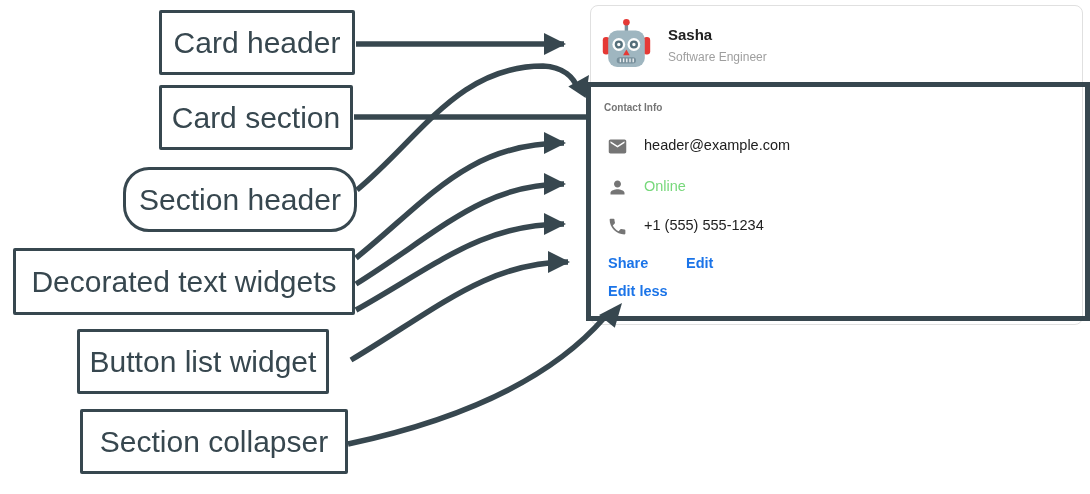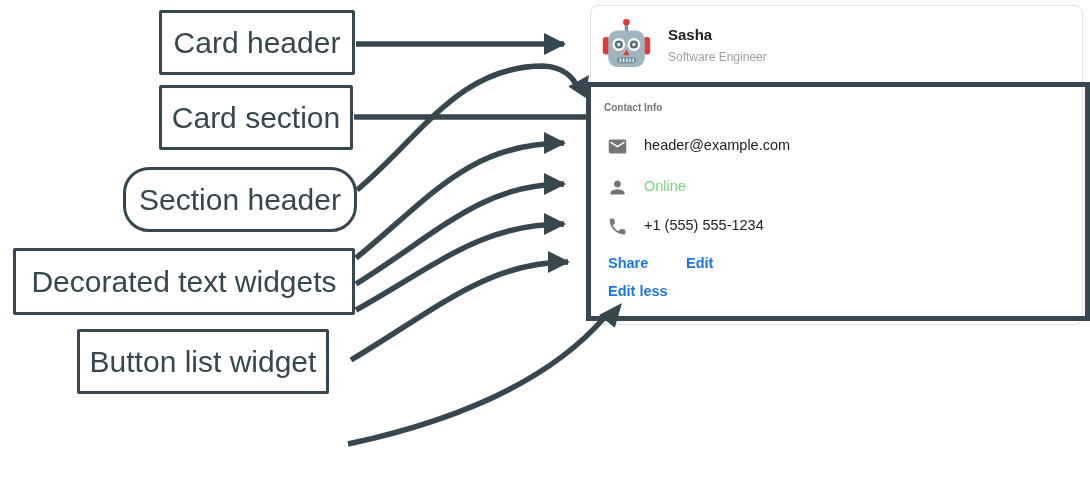--- a/index.html
+++ b/index.html
@@ -156,14 +156,17 @@
   </div>
   <div class="label-box" style="left:123px;top:167px;width:234px;height:65px;border-radius:26px;">
     <span>Section header</span>
   </div>
   <div class="label-box" style="left:13px;top:248px;width:342px;height:67px;">
     <span>Decorated text widgets</span>
   </div>
   <div class="label-box" style="left:77px;top:329px;width:252px;height:65px;">
     <span>Button list widget</span>
   </div>
+  <div class="label-box" style="left:80px;top:409px;width:268px;height:65px;">
+    <span>Section collapser</span>
+  </div>
 
 </div>
 
 </body></html>

